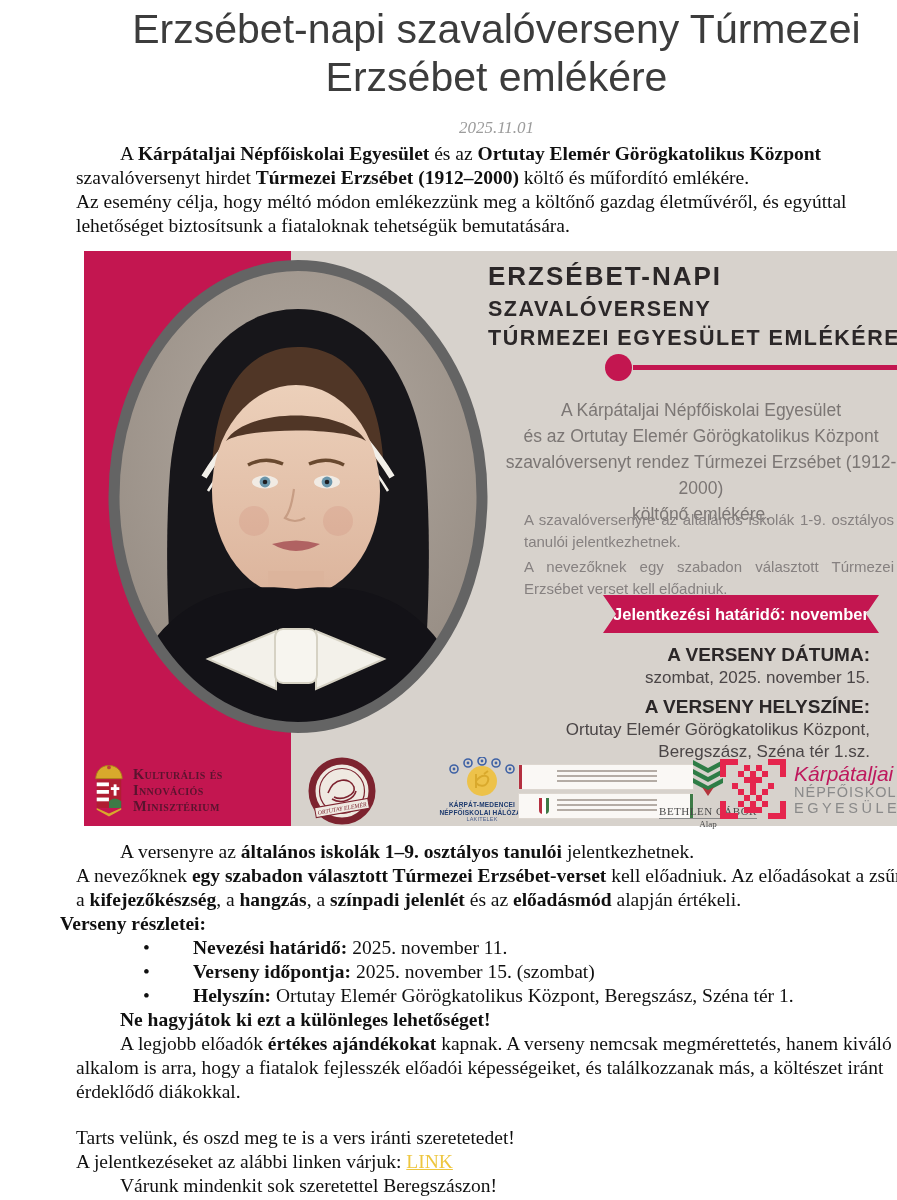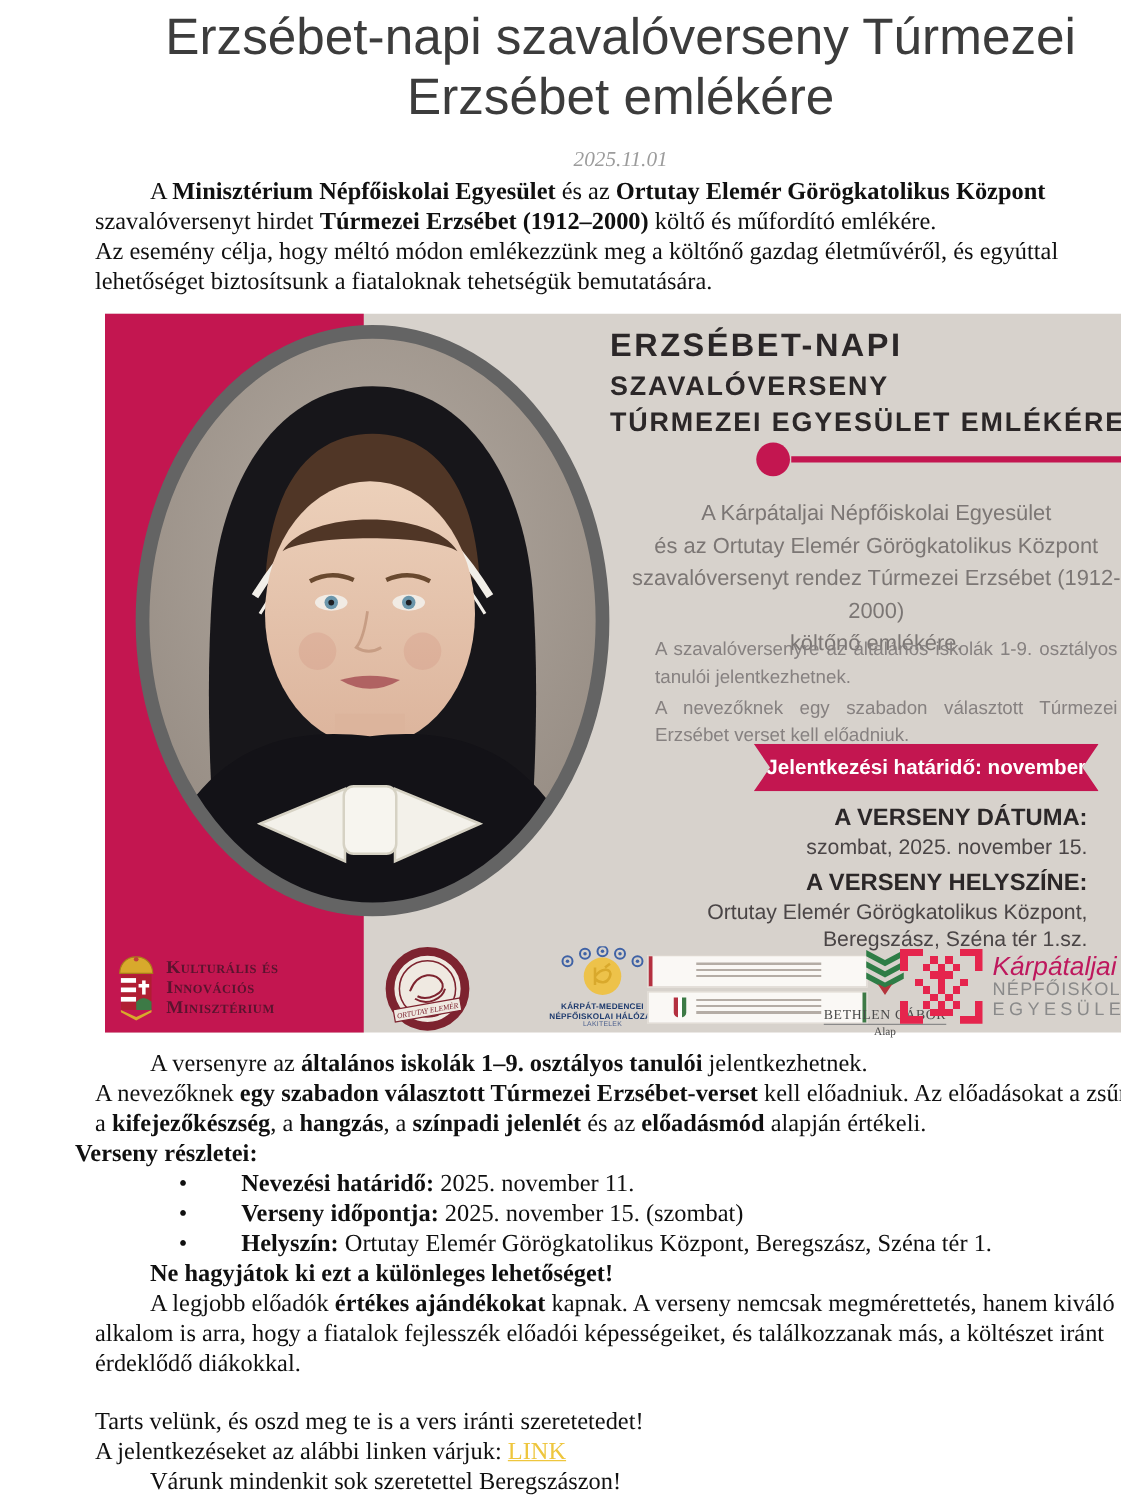--- a/index.html
+++ b/index.html
@@ -84,21 +84,21 @@
   .closing{margin-top:22px;}
 </style>
 </head>
 <body>
 
 <div class="page">
 
   <h1 class="doc-title">Erzsébet-napi szavalóverseny Túrmezei Erzsébet emlékére</h1>
   <div class="doc-date">2025.11.01</div>
 
-  <p class="para first ind"><span>A </span><span class="b">Minisztérium Népfőiskolai Egyesület</span><span> és az </span><span class="b">Ortutay Elemér Görögkatolikus Központ</span><span> szavalóversenyt hirdet </span><span class="b">Túrmezei Erzsébet (1912–2000)</span><span> költő és műfordító emlékére.</span></p>
+  <p class="para first ind"><span>A </span><span class="b">Kárpátaljai Népfőiskolai Egyesület</span><span> és az </span><span class="b">Ortutay Elemér Görögkatolikus Központ</span><span> szavalóversenyt hirdet </span><span class="b">Túrmezei Erzsébet (1912–2000)</span><span> költő és műfordító emlékére.</span></p>
   <p class="para"><span>Az esemény célja, hogy méltó módon emlékezzünk meg a költőnő gazdag életművéről, és egyúttal lehetőséget biztosítsunk a fiataloknak tehetségük bemutatására.</span></p>
 
   <div class="poster">
     <div class="band"></div>
 
     <svg class="portrait" width="380" height="475" viewBox="0 0 380 475">
       <defs>
         <radialGradient id="pbg" cx="50%" cy="38%" r="75%">
           <stop offset="0%" stop-color="#b3aaa1"></stop>
             <stop offset="100%" stop-color="#90867d"></stop>

